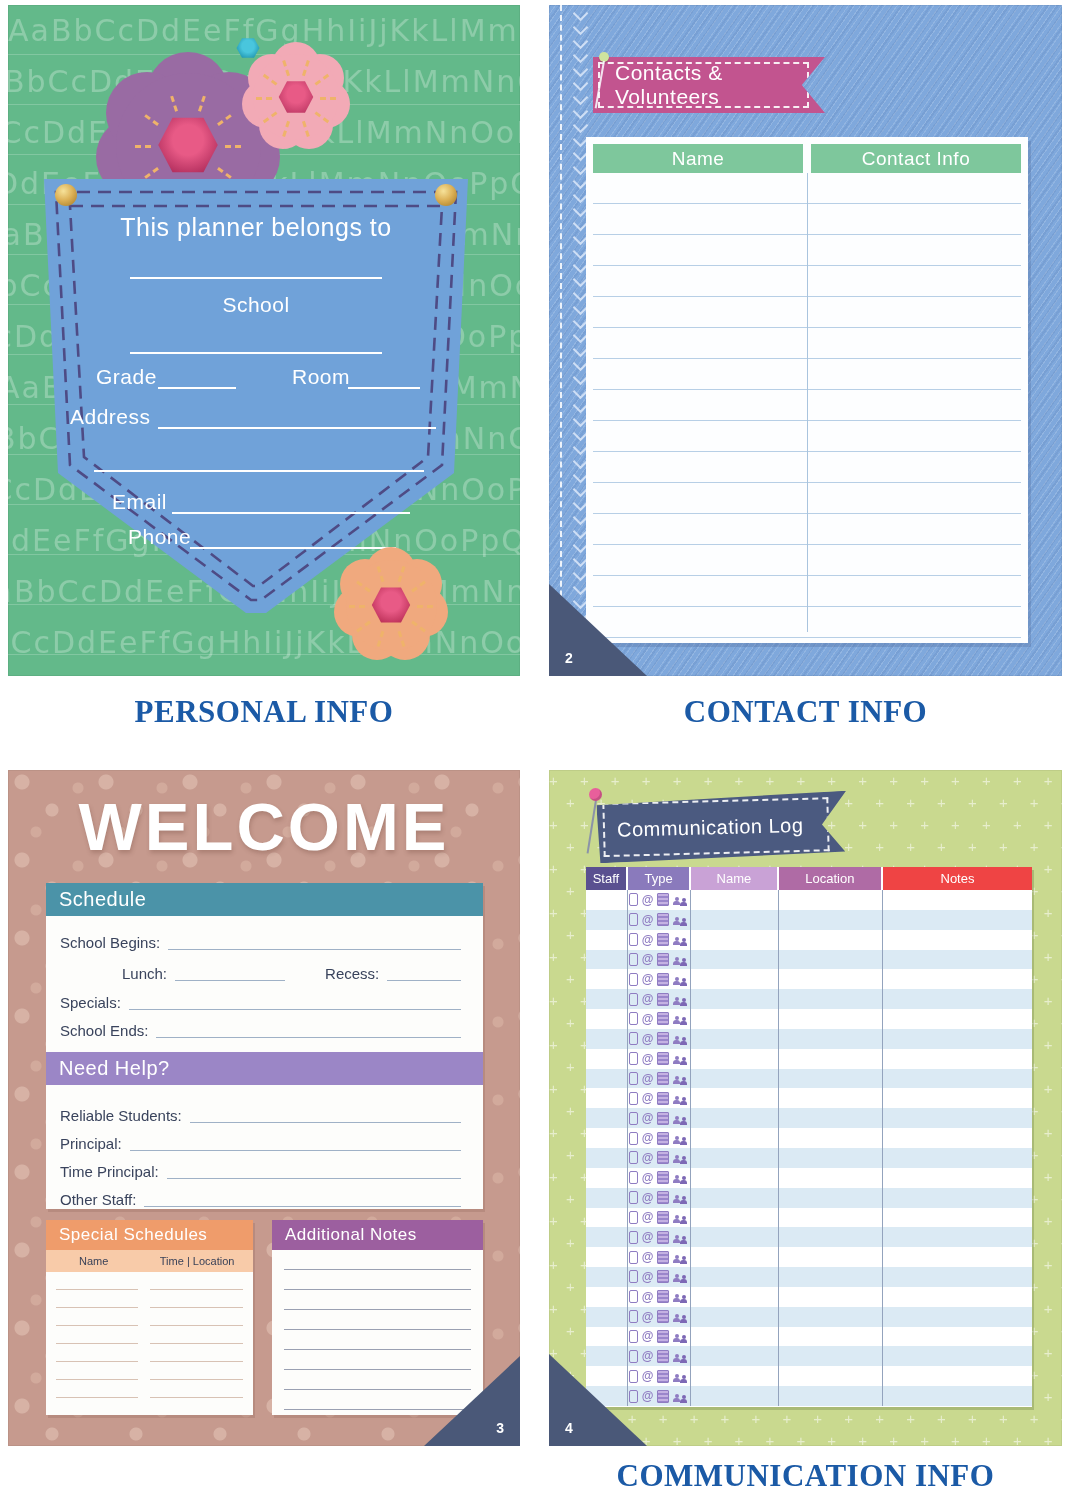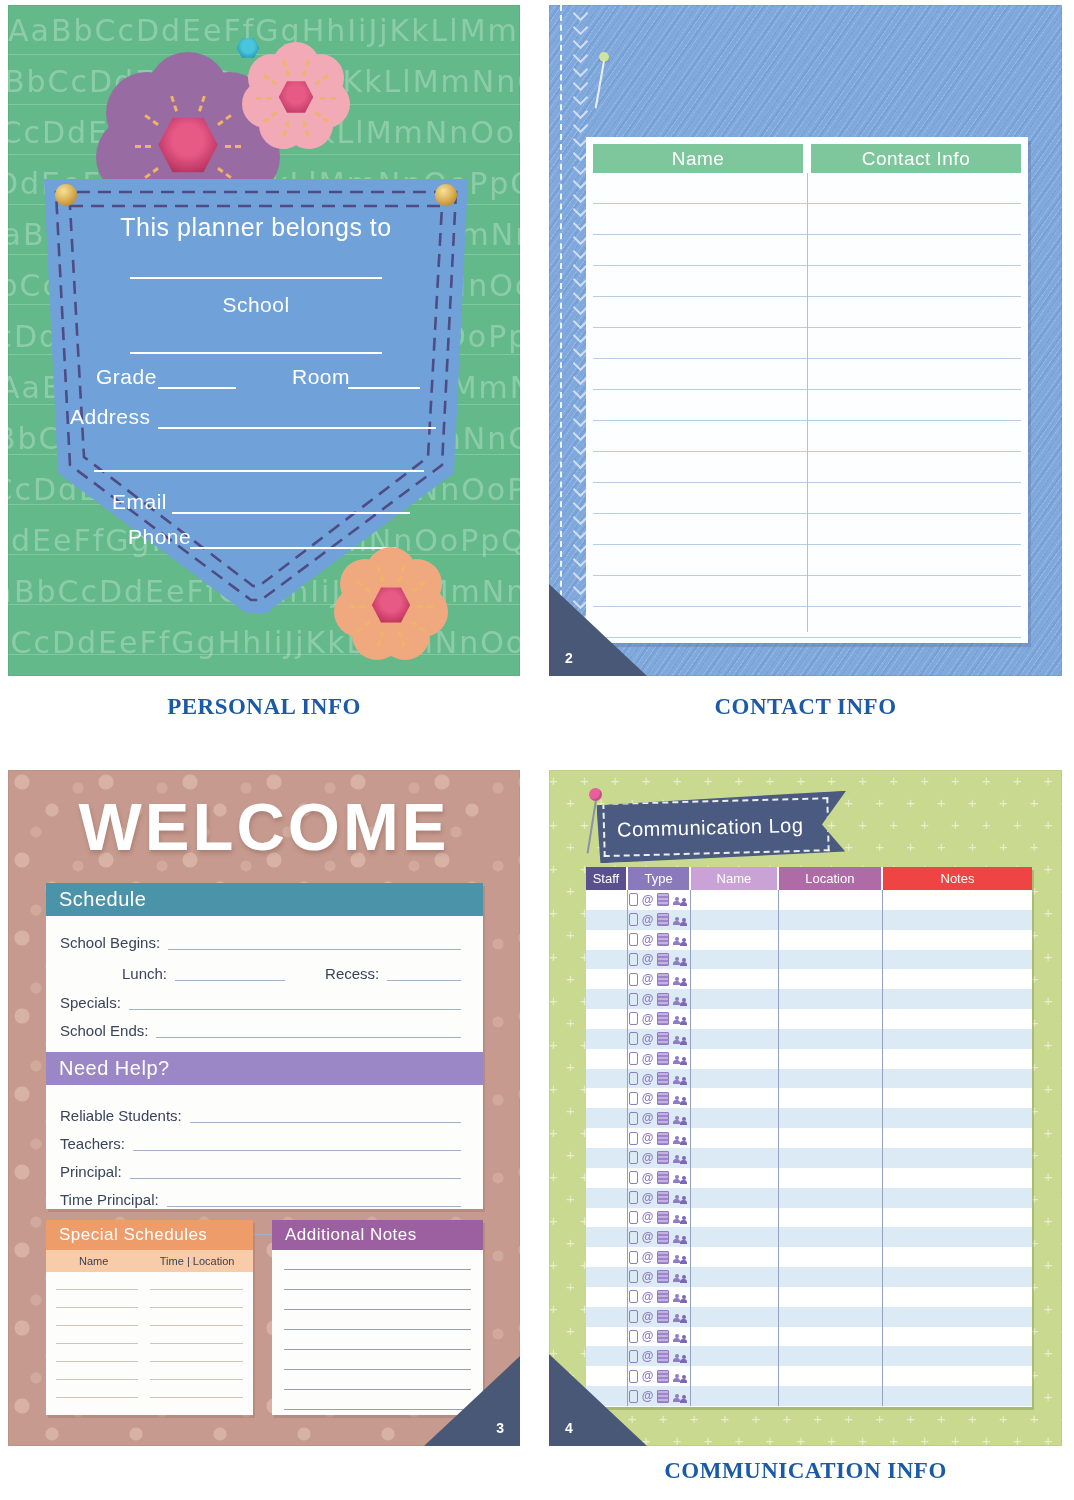--- a/index.html
+++ b/index.html
@@ -2,21 +2,21 @@
 <html><head>
 <meta charset="utf-8">
 <style>
   html,body{margin:0;padding:0;background:#fff;}
   body{font-family:"Liberation Sans",sans-serif;}
   .stage{position:relative;width:1074px;height:1500px;background:#fff;overflow:hidden;}
   .page{position:absolute;overflow:hidden;box-shadow:inset 0 0 0 1px rgba(0,0,0,.05);}
 
   
   .caption{position:absolute;text-align:center;font-family:"Liberation Serif",serif;
-           font-weight:bold;font-size:23px;color:#1b5aa6;letter-spacing:.5px;}
+           font-weight:bold;font-size:31px;color:#1b5aa6;letter-spacing:.5px;}
 
   
   .page1{left:8px;top:5px;width:512px;height:671px;background:#63b98a;}
   .alpha-rows{position:absolute;inset:0;overflow:hidden;
      background:repeating-linear-gradient(180deg,transparent 0 49px,rgba(255,255,255,.20) 49px 50px);}
   .alpha-row{white-space:nowrap;font-size:30px;line-height:51px;color:rgba(255,255,255,.27);
      font-family:"DejaVu Sans",sans-serif;letter-spacing:2px;}
   .flower{position:absolute;}
   .petal{position:absolute;border-radius:50%;}
   .gem{position:absolute;clip-path:polygon(25% 6%,75% 6%,98% 50%,75% 94%,25% 94%,2% 50%);}
@@ -299,20 +299,24 @@
         <div class="chev"></div>
         <div class="chev"></div>
         <div class="chev"></div>
         <div class="chev"></div>
         <div class="chev"></div>
         <div class="chev"></div>
       </div>
 
     <div class="pin-green-head"></div>
     <div class="pin-green-needle"></div>
+    <div class="banner-pink">
+      <div class="dash"></div>
+      <div class="txt">Contacts &amp; Volunteers</div>
+    </div>
 
     <div class="contact-panel">
       <div class="contact-head">
         <div class="hc">Name</div>
         <div class="hc">Contact Info</div>
       </div>
       <div class="contact-rows" id="contact-rows">
         <div class="contact-div"></div>
       <div class="contact-row"></div>
           <div class="contact-row"></div>
@@ -358,24 +362,20 @@
         <span class="ln"></span>
       </div>
       <div class="frow" style="margin-top:11px;">
         <span class="lbl">School Ends:</span>
         <span class="ln"></span>
       </div>
       <div class="band band-purple">Need Help?</div>
       <div id="need-help-rows">
           <div class="frow" style="margin-top: 22px;">
             <span class="lbl">Reliable Students:</span>
-            <span class="ln"></span>
-          </div>
-          <div class="frow" style="margin-top: 11px;">
-            <span class="lbl">Teachers:</span>
             <span class="ln"></span>
           </div>
           <div class="frow" style="margin-top: 11px;">
             <span class="lbl">Principal:</span>
             <span class="ln"></span>
           </div>
           <div class="frow" style="margin-top: 11px;">
             <span class="lbl">Time Principal:</span>
             <span class="ln"></span>
           </div>

